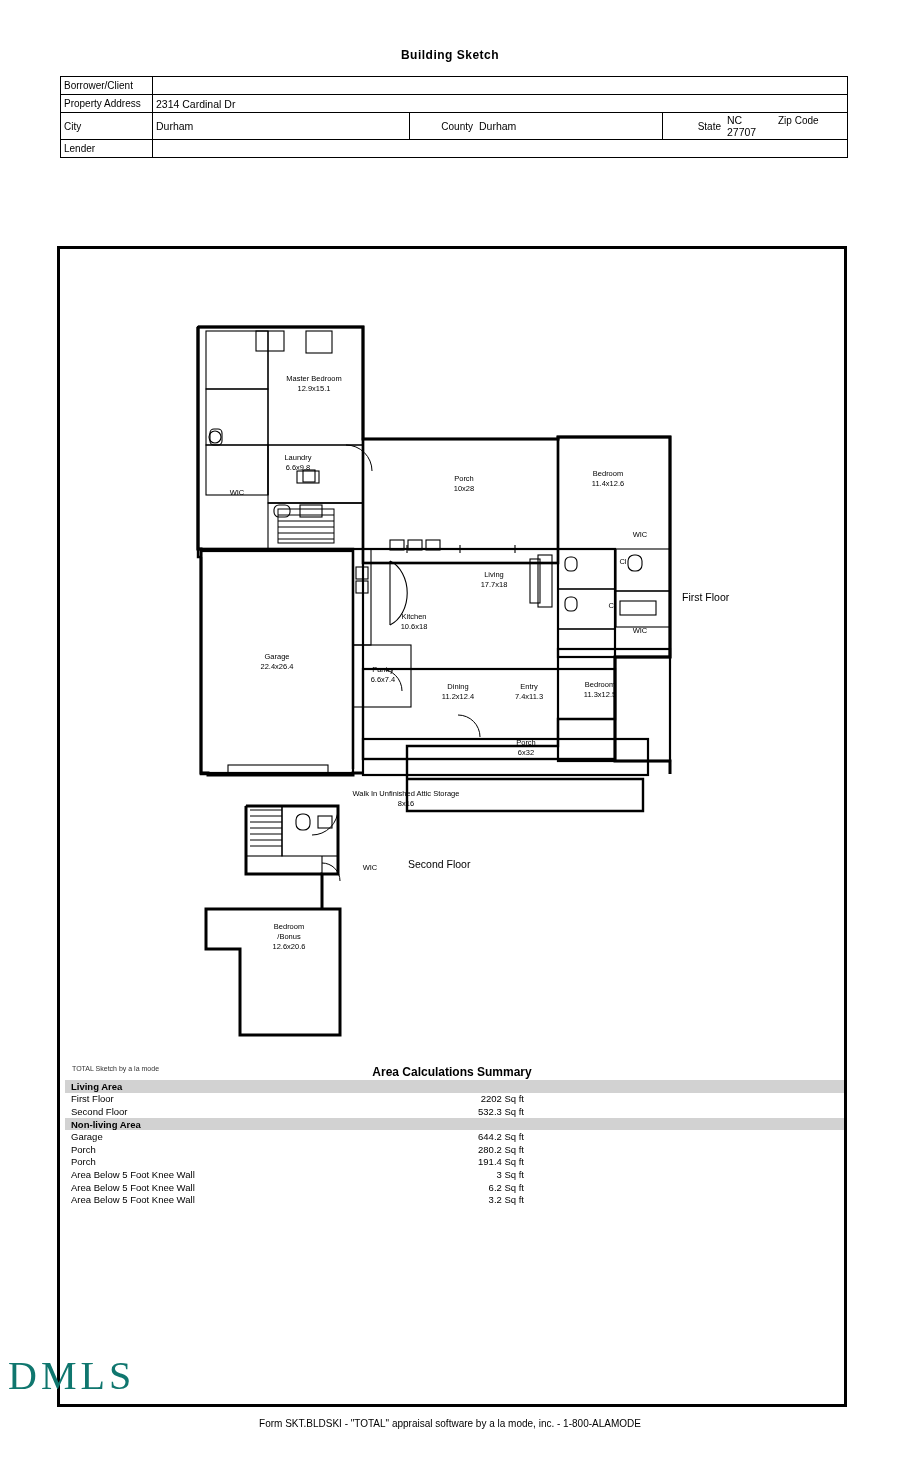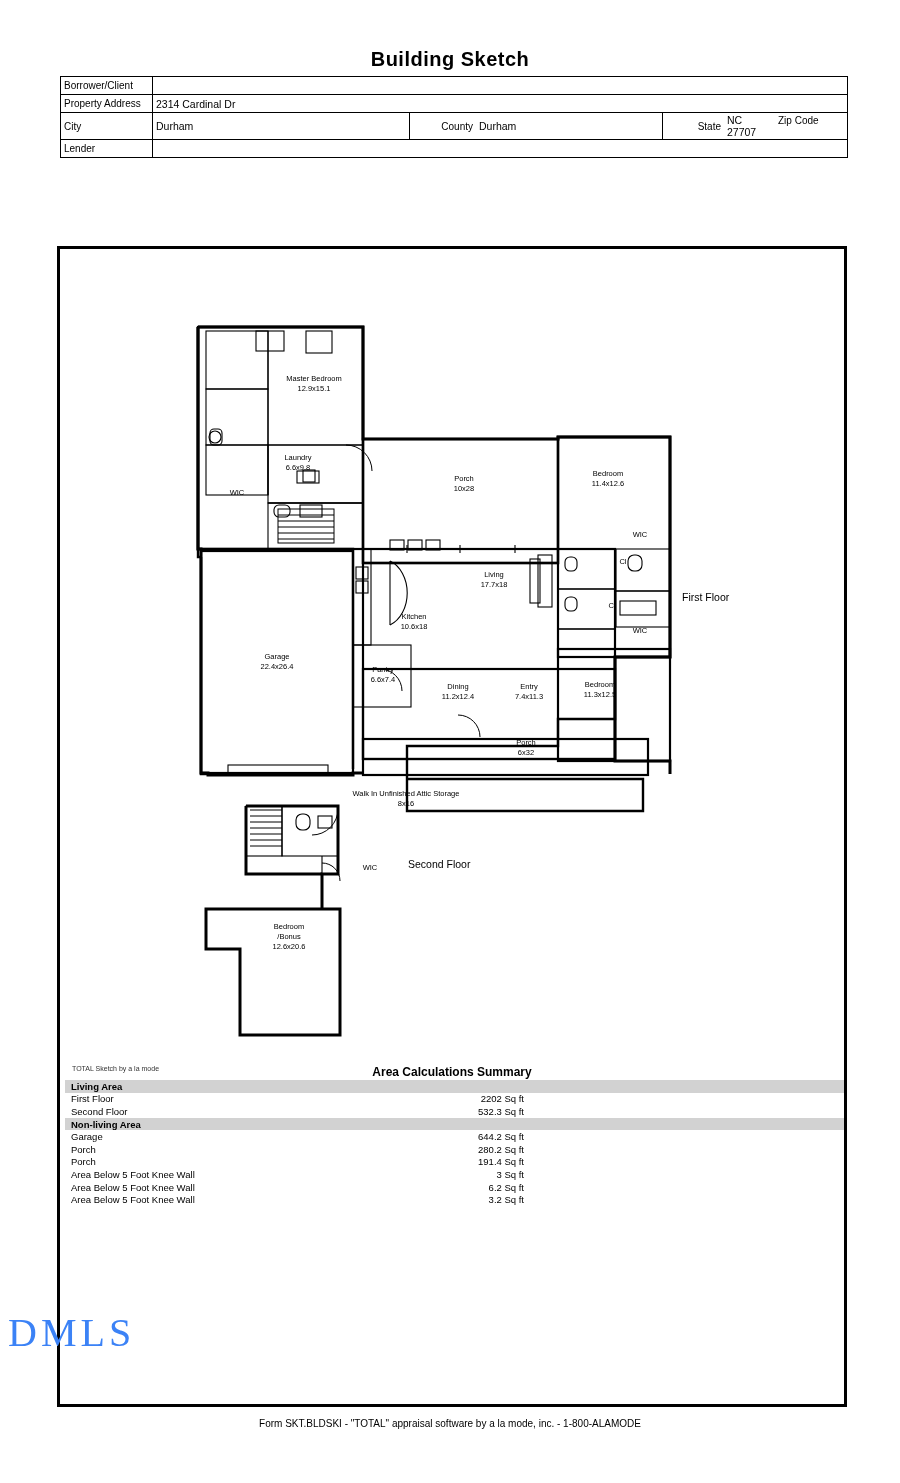--- a/index.html
+++ b/index.html
@@ -3,21 +3,21 @@
 <meta charset="utf-8">
 <style>
   html,body{margin:0;padding:0;}
   body{
     width:900px;height:1483px;background:#ffffff;
     font-family:"Liberation Sans", sans-serif;
     color:#000;position:relative;overflow:hidden;
   }
   .title{
     position:absolute;top:48px;left:0;width:900px;text-align:center;
-    font-size:20px;font-weight:bold;letter-spacing:.5px;
+    font-size:12px;font-weight:bold;letter-spacing:.5px;
   }
   
   .hdr{
     position:absolute;left:60px;top:76px;width:788px;
     border:1px solid #000;border-collapse:collapse;font-size:9.5px;
   }
   .hdr td{border:1px solid #000;padding:1px 3px;height:15px;vertical-align:middle;}
   .lbl{font-size:10px;white-space:nowrap;}
   .val{font-size:10.5px;padding-left:10px;}
   .nb{border:none !important;}
@@ -40,22 +40,22 @@
   }
   .area-table{
     width:100%;border-collapse:collapse;font-size:9.5px;
   }
   .area-table td{padding:0 6px;height:12.6px;}
   .sec td{background:#d2d2d2;font-weight:bold;}
   .bold td{font-weight:bold;}
   .amt{text-align:right;width:240px;padding-right:320px !important;}
   
   .wm{
-    position:absolute;left:8px;top:1309px;font-size:40px;letter-spacing:4px;
-    color:#3b82f6;font-family:"Liberation Serif", serif;
+    position:absolute;left:8px;top:1352px;font-size:40px;letter-spacing:4px;
+    color:#0f766e;font-family:"Liberation Serif", serif;
   }
   .footer{
     position:absolute;left:0;top:1418px;width:900px;text-align:center;
     font-size:10px;
   }
   text{font-family:"Liberation Sans", sans-serif;}
 </style>
 </head>
 <body>
 

